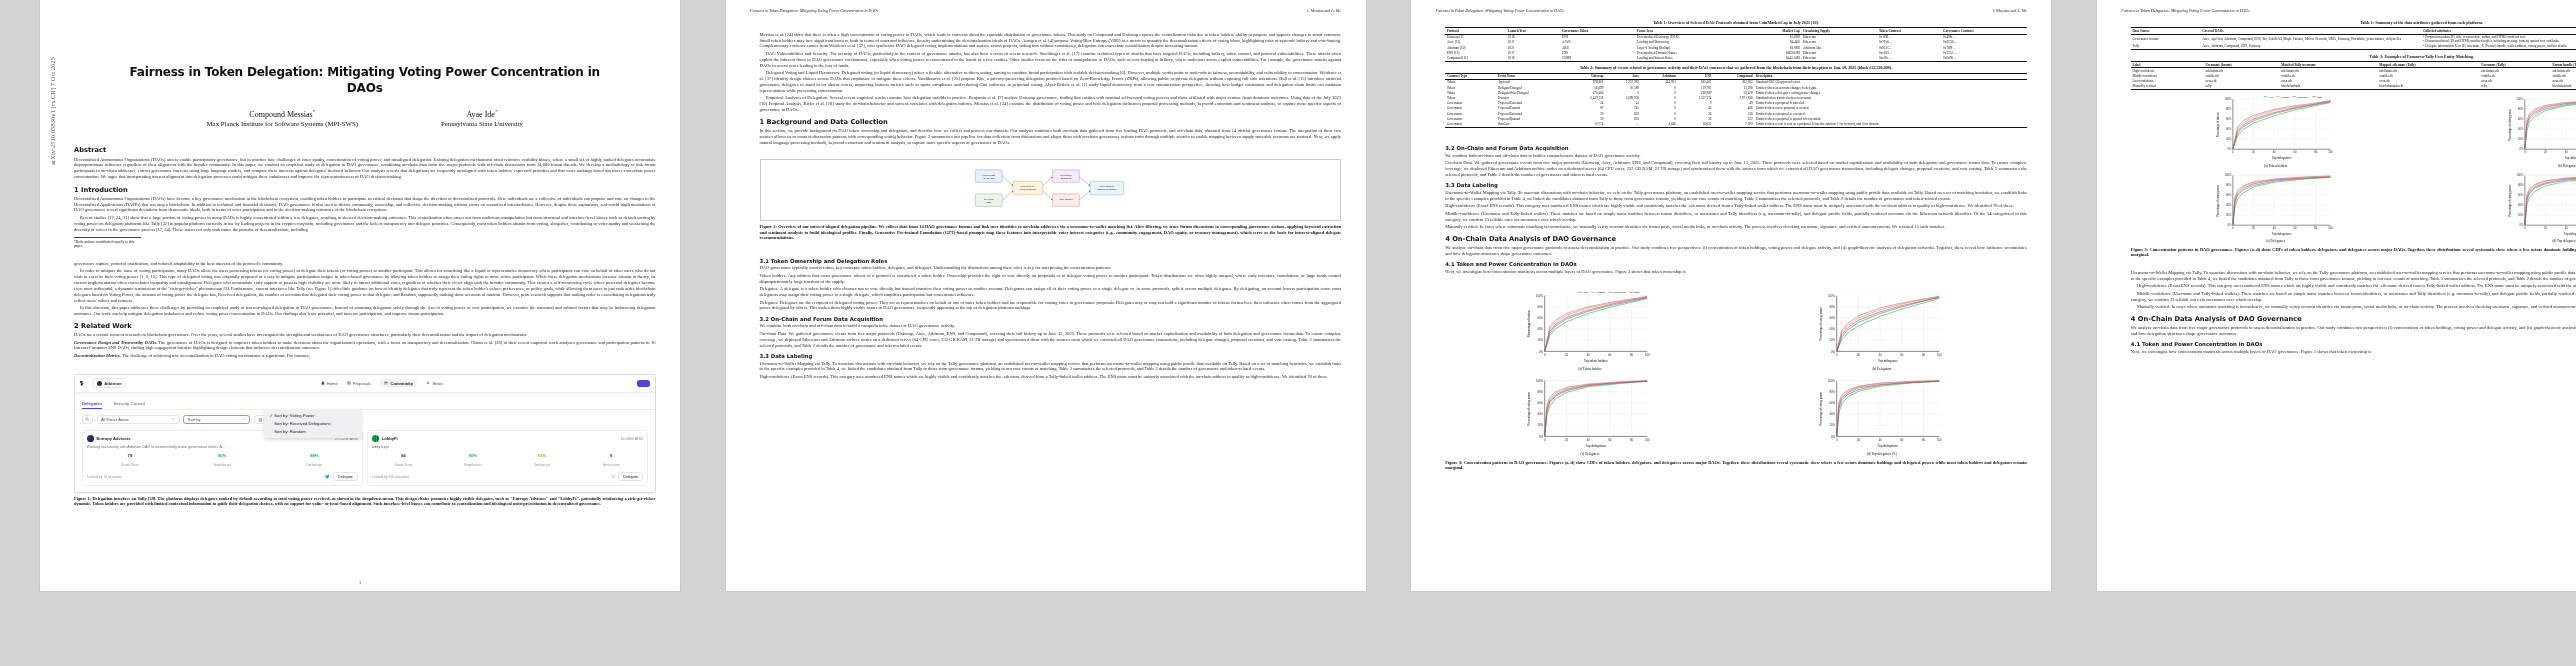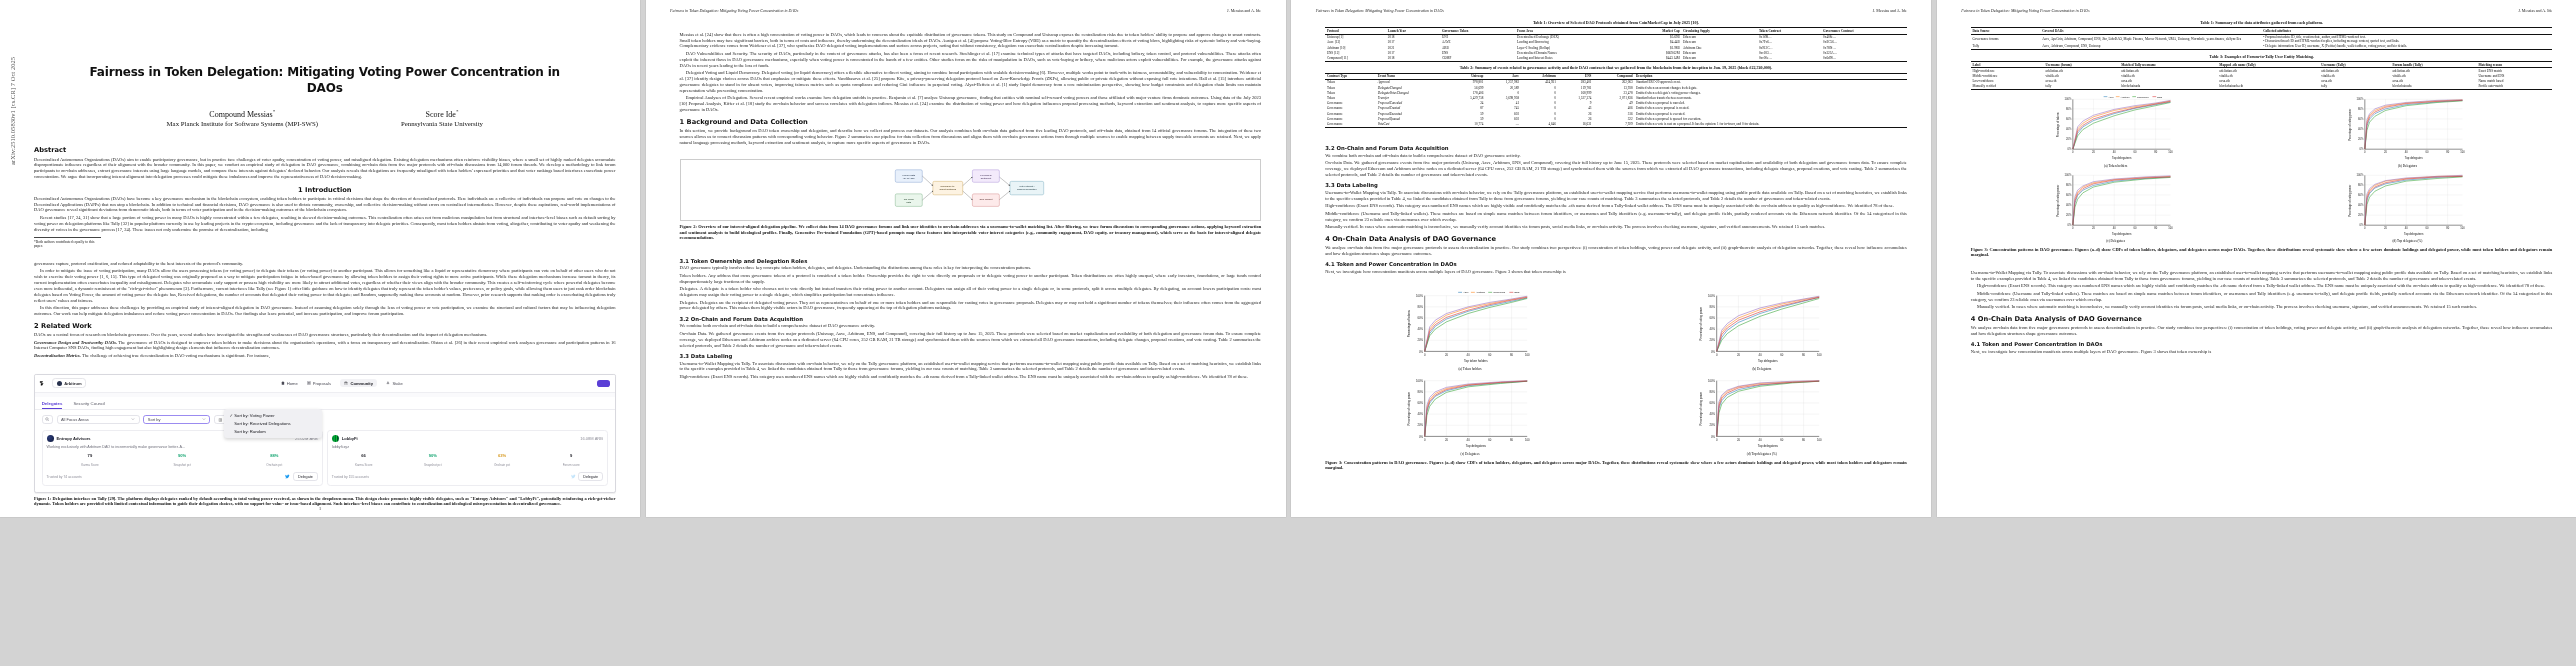--- a/index.html
+++ b/index.html
@@ -6,22 +6,23 @@
   html, body { margin:0; padding:0; }
   body {
     width: 2576px; height: 667px;
     background: #d3d3d3;
     font-family: "Liberation Serif", serif;
     overflow: hidden;
   }
   .viewer { display:flex; gap:5.6px; padding:0; width:2576px; height:667px; }
   .page {
     background:#fff; position:relative; flex:0 0 auto;
-    width:640px; height:517px; overflow:hidden;
+    width:640px; height:591px; overflow:hidden;
     box-shadow:0 0 1.1px rgba(0,0,0,.25);
+    margin-left:40px;
   }
   .page.p1 { width:640px; }
   .pad { padding: 12.2px 24.5px 9px 34px; height:100%; position:relative; }
 
   
   .arxiv-stamp{
     position:absolute; left:9px; top:165px;
     transform:rotate(-90deg); transform-origin: left top;
     font-family:"Liberation Serif", serif; font-size:6.4px; color:#555;
     white-space:nowrap; letter-spacing:0.1px;
@@ -144,31 +145,31 @@
     <div class="arxiv-stamp">arXiv:2510.05830v1  [cs.CR]  7 Oct 2025</div>
     <div class="pad">
       <div class="title">Fairness in Token Delegation: Mitigating Voting Power Concentration in DAOs</div>
 
       <div class="authors">
         <div class="author">
           <div class="nm"><span>Compound Messias</span><sup>*</sup></div>
           <div class="aff">Max Planck Institute for Software Systems (MPI-SWS)</div>
         </div>
         <div class="author">
-          <div class="nm"><span>Score Ide</span><sup>*</sup></div>
+          <div class="nm"><span>Ayae Ide</span><sup>*</sup></div>
           <div class="aff">Pennsylvania State University</div>
         </div>
       </div>
 
       <div class="cols2" style="margin-top:14.5px; gap:13.3px;">
 
         <div class="col">
           <div class="h2">Abstract</div>
           <p class="body">Decentralized Autonomous Organizations (DAOs) aim to enable participatory governance, but in practice face challenges of voter apathy, concentration of voting power, and misaligned delegation. Existing delegation mechanisms often reinforce visibility biases, where a small set of highly ranked delegates accumulate disproportionate influence regardless of their alignment with the broader community. In this paper, we conduct an empirical study of delegation in DAO governance, combining on-chain data from five major protocols with off-chain discussions from 14,000 forum threads. We develop a methodology to link forum participants to on-chain addresses, extract governance interests using large language models, and compare these interests against delegates' declared behavior. Our analysis reveals that delegations are frequently misaligned with token holders' expressed priorities and that voter rankings based interfaces exacerbate power concentration. We argue that incorporating interest alignment into delegation processes could mitigate these imbalances and improve the representativeness of DAO decision-making.</p>
-          <div class="h2" style="margin-top:5.6px;text-align:center;">1  Introduction</div>
+          <div class="h2" style="margin-top:5.6px;">1  Introduction</div>
           <p class="body">Decentralized Autonomous Organizations (DAOs) have become a key governance mechanism in the blockchain ecosystem, enabling token holders to participate in critical decisions that shape the direction of decentralized protocols. Here individuals are a collective of individuals can propose and vote on changes to the Decentralized Applications (DAPPs) that run atop a blockchain. In addition to technical and financial decisions, DAO governance is also used to dictate community, ownership, and collective decision-making without errors on centralized intermediaries. However, despite these aspirations, real-world implementations of DAO governance reveal significant deviations from democratic ideals, both in terms of voter participation and in the decision-making outcomes of the blockchain ecosystem.</p>
           <p class="body ind">Recent studies [17, 24, 31] show that a large portion of voting power in many DAOs is highly concentrated within a few delegates, resulting in skewed decision-making outcomes. This centralization often arises not from malicious manipulation but from structural and interface-level biases such as default sorting by voting power on delegation platforms like Tally [32] in popular platform currently in use by leading projects in the crypto ecosystem, including governance and the lack of transparency into delegate priorities. Consequently, most token holders abstain from voting, altogether, contributing to voter apathy and weakening the diversity of voices in the governance process [17, 24]. These issues not only undermine the promise of decentralization, including</p>
           <div class="footnote">*Both authors contributed equally to this paper.</div>
         </div>
 
         <div class="col">
           <p class="body">governance capture, protocol ossification, and reduced adaptability to the best interests of the protocol's community.</p>
           <p class="body ind">In order to mitigate the issue of voting participation, many DAOs allow the users possessing tokens (or voting power) to delegate their tokens (or voting power) to another participant. This allows for something like a liquid or representative democracy where participants can vote on behalf of other users who do not wish to exercise their voting power [1, 6, 15]. This type of delegated voting was originally proposed as a way to mitigate participation fatigue in token-based governance by allowing token holders to assign their voting rights to more active participants. While these delegation mechanisms increase turnout in theory, its current implementation often exacerbates inequality and misalignment. Delegates who accumulate early support or possess high visibility are more likely to attract additional votes, regardless of whether their views align with the broader community. This creates a self-reinforcing cycle where powerful delegates become even more influential, a dynamic reminiscent of the "rich-get-richer" phenomenon [3]. Furthermore, current interfaces like Tally (see Figure 1) offer little guidance on how to identify delegates that truly represent the token holder's values, preferences, or policy goals, while allowing them users to just rank order blockchain delegates based on Voting Power, the amount of voting power the delegate has, Received delegations, the number of accounts that delegated their voting power to that delegate; and Random, supposedly ranking those accounts at random. However, prior research supports that ranking order is exacerbating delegations truly reflect users' values and fairness.</p>
           <p class="body ind">In this direction, this paper addresses these challenges by providing an empirical study of interest-aligned delegation in DAO governance. Instead of assuming delegation solely through the lens of voting power or vote participation, we examine the structural and cultural factors that may be influencing delegation outcomes. Our work can help mitigate delegation imbalances and reduce voting power concentration in DAOs. Our findings also leave potential, and increase participation, and improve forum participation.</p>
           <div class="h2">2  Related Work</div>

